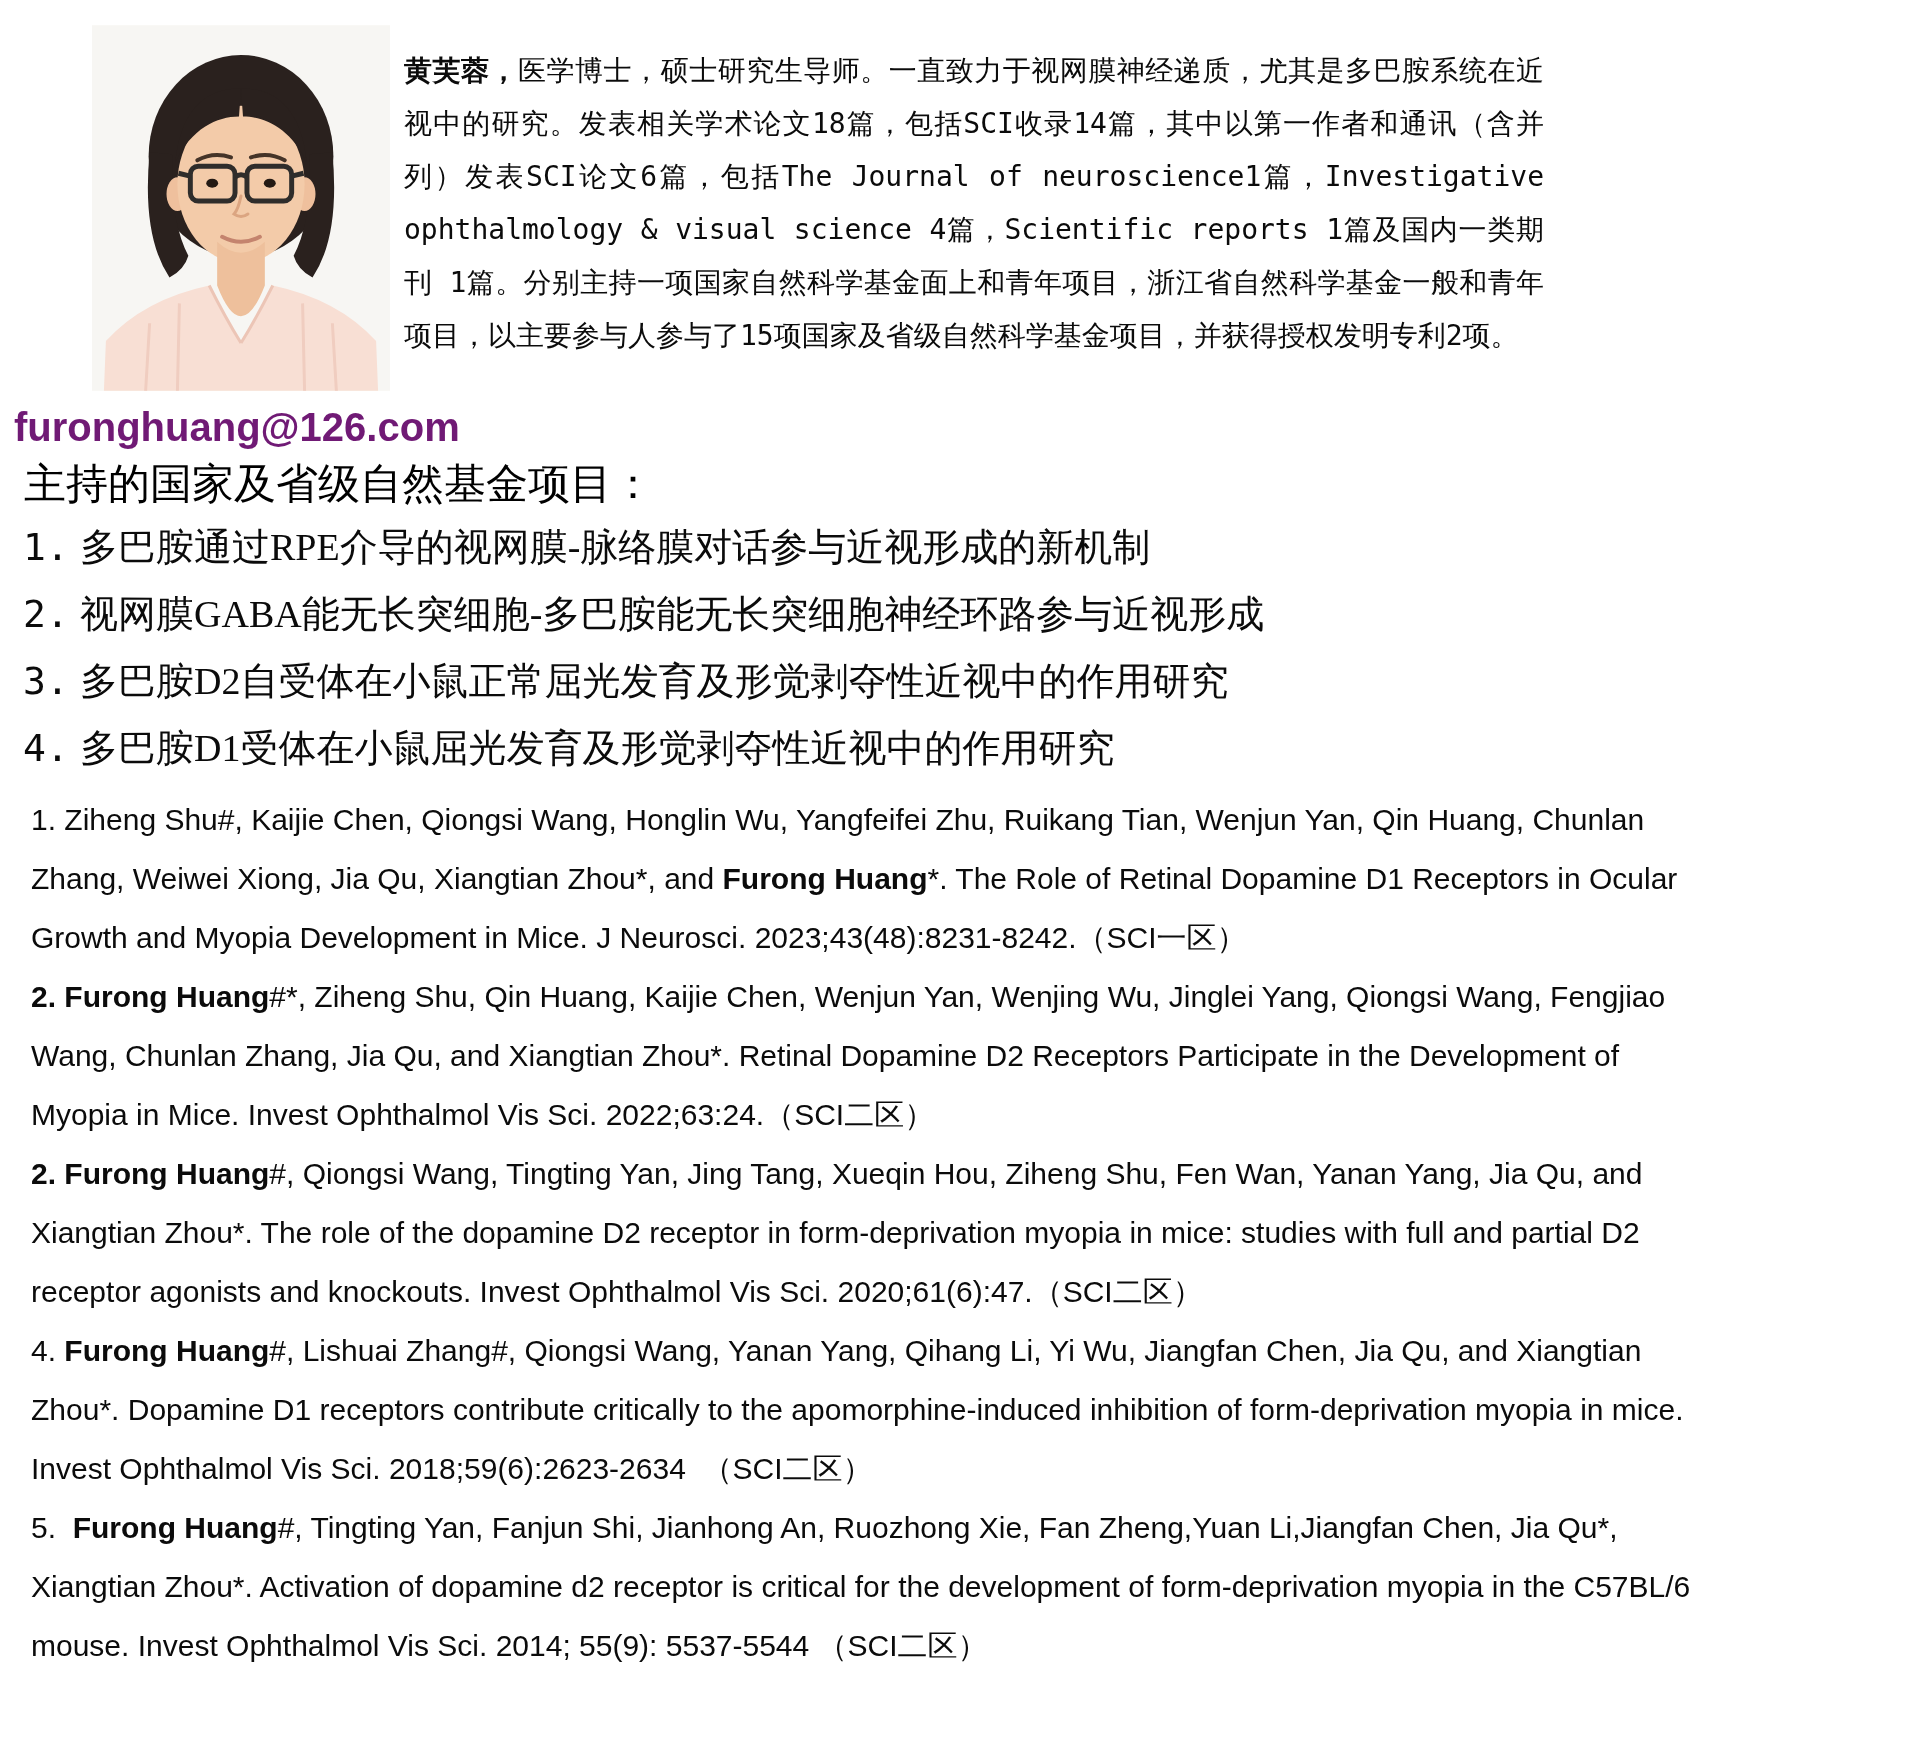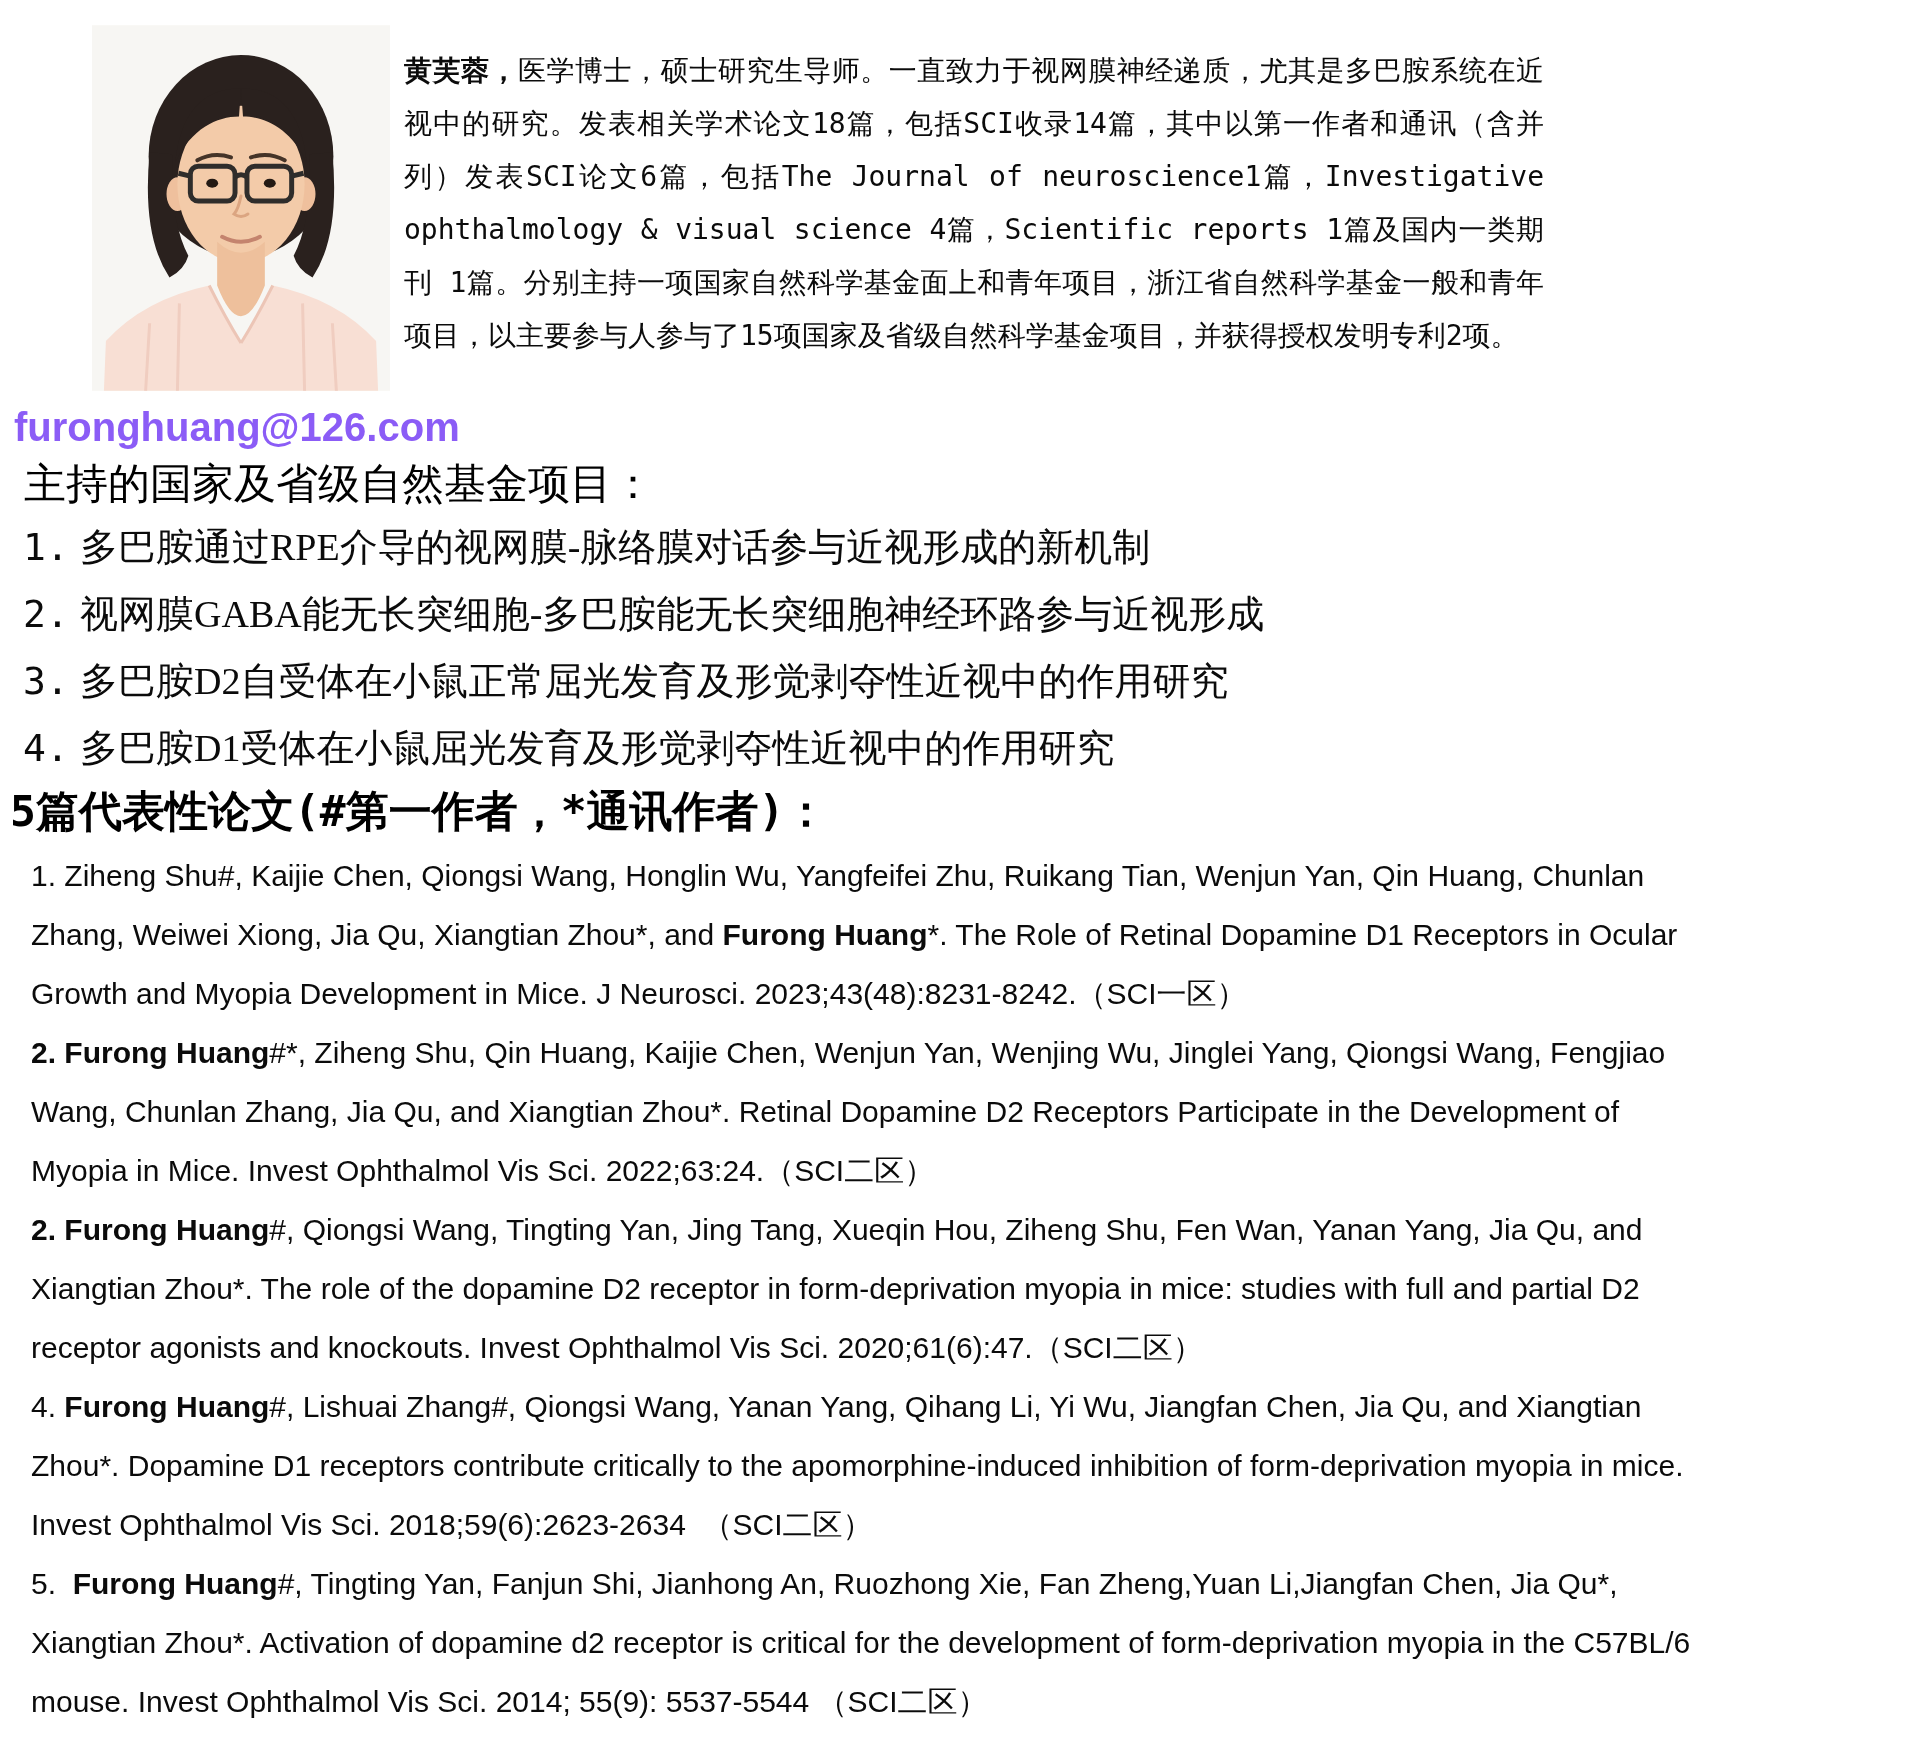--- a/index.html
+++ b/index.html
@@ -7,21 +7,21 @@
 
   .photo{position:absolute;left:92px;top:24px;width:298px;height:368px;}
   .photo svg{width:100%;height:100%;display:block;}
 
   .bio{position:absolute;left:404px;top:16px;width:1140px;
        font-family:"DejaVu Sans Mono","Liberation Serif","DejaVu Serif",serif;
        font-size:28px;line-height:53px;text-align:justify;color:#0b0b0b;}
 
   .email{margin:8px 0 0 14px;
          font-family:"Liberation Sans","DejaVu Sans",sans-serif;
-         font-weight:bold;font-size:40px;line-height:46px;color:#8b5cf6;}
+         font-weight:bold;font-size:40px;line-height:46px;color:#701a75;}
 
   .h1{margin:8px 0 0 24px;
       font-family:"DejaVu Sans Mono","Liberation Serif",serif;
       font-weight:normal;font-size:42px;line-height:52px;color:#000;}
 
   .projects{margin-top:4px;}
   .proj-item{display:flex;align-items:baseline;
              font-family:"DejaVu Sans Mono","Liberation Serif",serif;
              font-size:38px;line-height:67px;color:#0b0b0b;}
   .proj-num{margin-left:23px;width:57px;flex:0 0 auto;}
@@ -109,21 +109,20 @@
     <div class="proj-item">
       <span class="proj-num">3.</span>
       <span class="proj-text">多巴胺D2自受体在小鼠正常屈光发育及形觉剥夺性近视中的作用研究</span>
     </div>
     <div class="proj-item">
       <span class="proj-num">4.</span>
       <span class="proj-text">多巴胺D1受体在小鼠屈光发育及形觉剥夺性近视中的作用研究</span>
     </div>
   </div>
 
-  <div class="h2">5篇代表性论文(#第一作者，*通讯作者)：</div>
 
   <div class="pubs">
     <p class="pub"><span>1. Ziheng Shu#, Kaijie Chen, Qiongsi Wang, Honglin Wu, Yangfeifei Zhu, Ruikang Tian, Wenjun Yan, Qin Huang, Chunlan Zhang, Weiwei Xiong, Jia Qu, Xiangtian Zhou*, and </span><b>Furong Huang</b><span>*. The Role of Retinal Dopamine D1 Receptors in Ocular Growth and Myopia Development in Mice. J Neurosci. 2023;43(48):8231-8242.（SCI一区）</span></p>
     <p class="pub"><b>2. Furong Huang</b><span>#*, Ziheng Shu, Qin Huang, Kaijie Chen, Wenjun Yan, Wenjing Wu, Jinglei Yang, Qiongsi Wang, Fengjiao Wang, Chunlan Zhang, Jia Qu, and Xiangtian Zhou*. Retinal Dopamine D2 Receptors Participate in the Development of Myopia in Mice. Invest Ophthalmol Vis Sci. 2022;63:24.（SCI二区）</span></p>
     <p class="pub"><b>2. Furong Huang</b><span>#, Qiongsi Wang, Tingting Yan, Jing Tang, Xueqin Hou, Ziheng Shu, Fen Wan, Yanan Yang, Jia Qu, and Xiangtian Zhou*. The role of the dopamine D2 receptor in form-deprivation myopia in mice: studies with full and partial D2 receptor agonists and knockouts. Invest Ophthalmol Vis Sci. 2020;61(6):47.（SCI二区）</span></p>
     <p class="pub"><span>4. </span><b>Furong Huang</b><span>#, Lishuai Zhang#, Qiongsi Wang, Yanan Yang, Qihang Li, Yi Wu, Jiangfan Chen, Jia Qu, and Xiangtian Zhou*. Dopamine D1 receptors contribute critically to the apomorphine-induced inhibition of form-deprivation myopia in mice. Invest Ophthalmol Vis Sci. 2018;59(6):2623-2634 &nbsp;（SCI二区）</span></p>
     <p class="pub"><span>5.&nbsp; </span><b>Furong Huang</b><span>#, Tingting Yan, Fanjun Shi, Jianhong An, Ruozhong Xie, Fan Zheng,Yuan Li,Jiangfan Chen, Jia Qu*, Xiangtian Zhou*. Activation of dopamine d2 receptor is critical for the development of form-deprivation myopia in the C57BL/6 mouse. Invest Ophthalmol Vis Sci. 2014; 55(9): 5537-5544 （SCI二区）</span></p>
   </div>
 
 </div>

